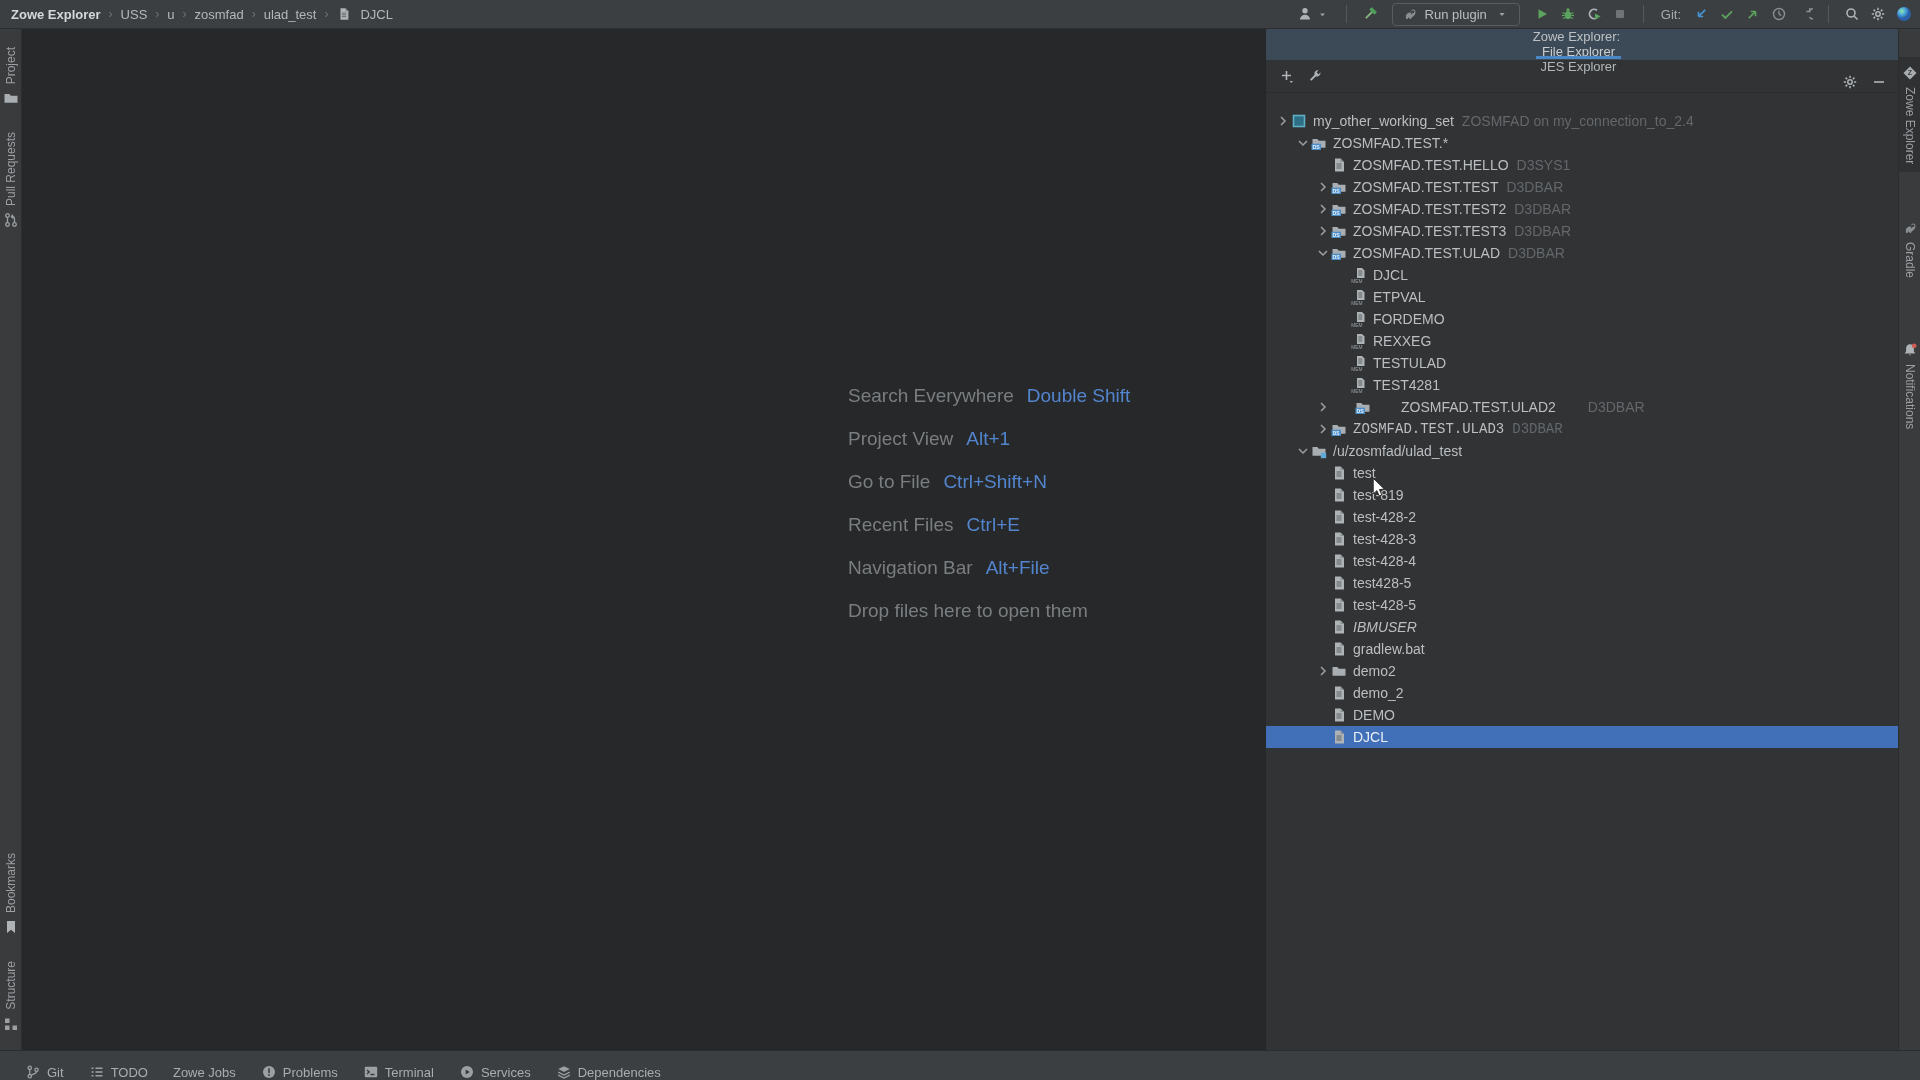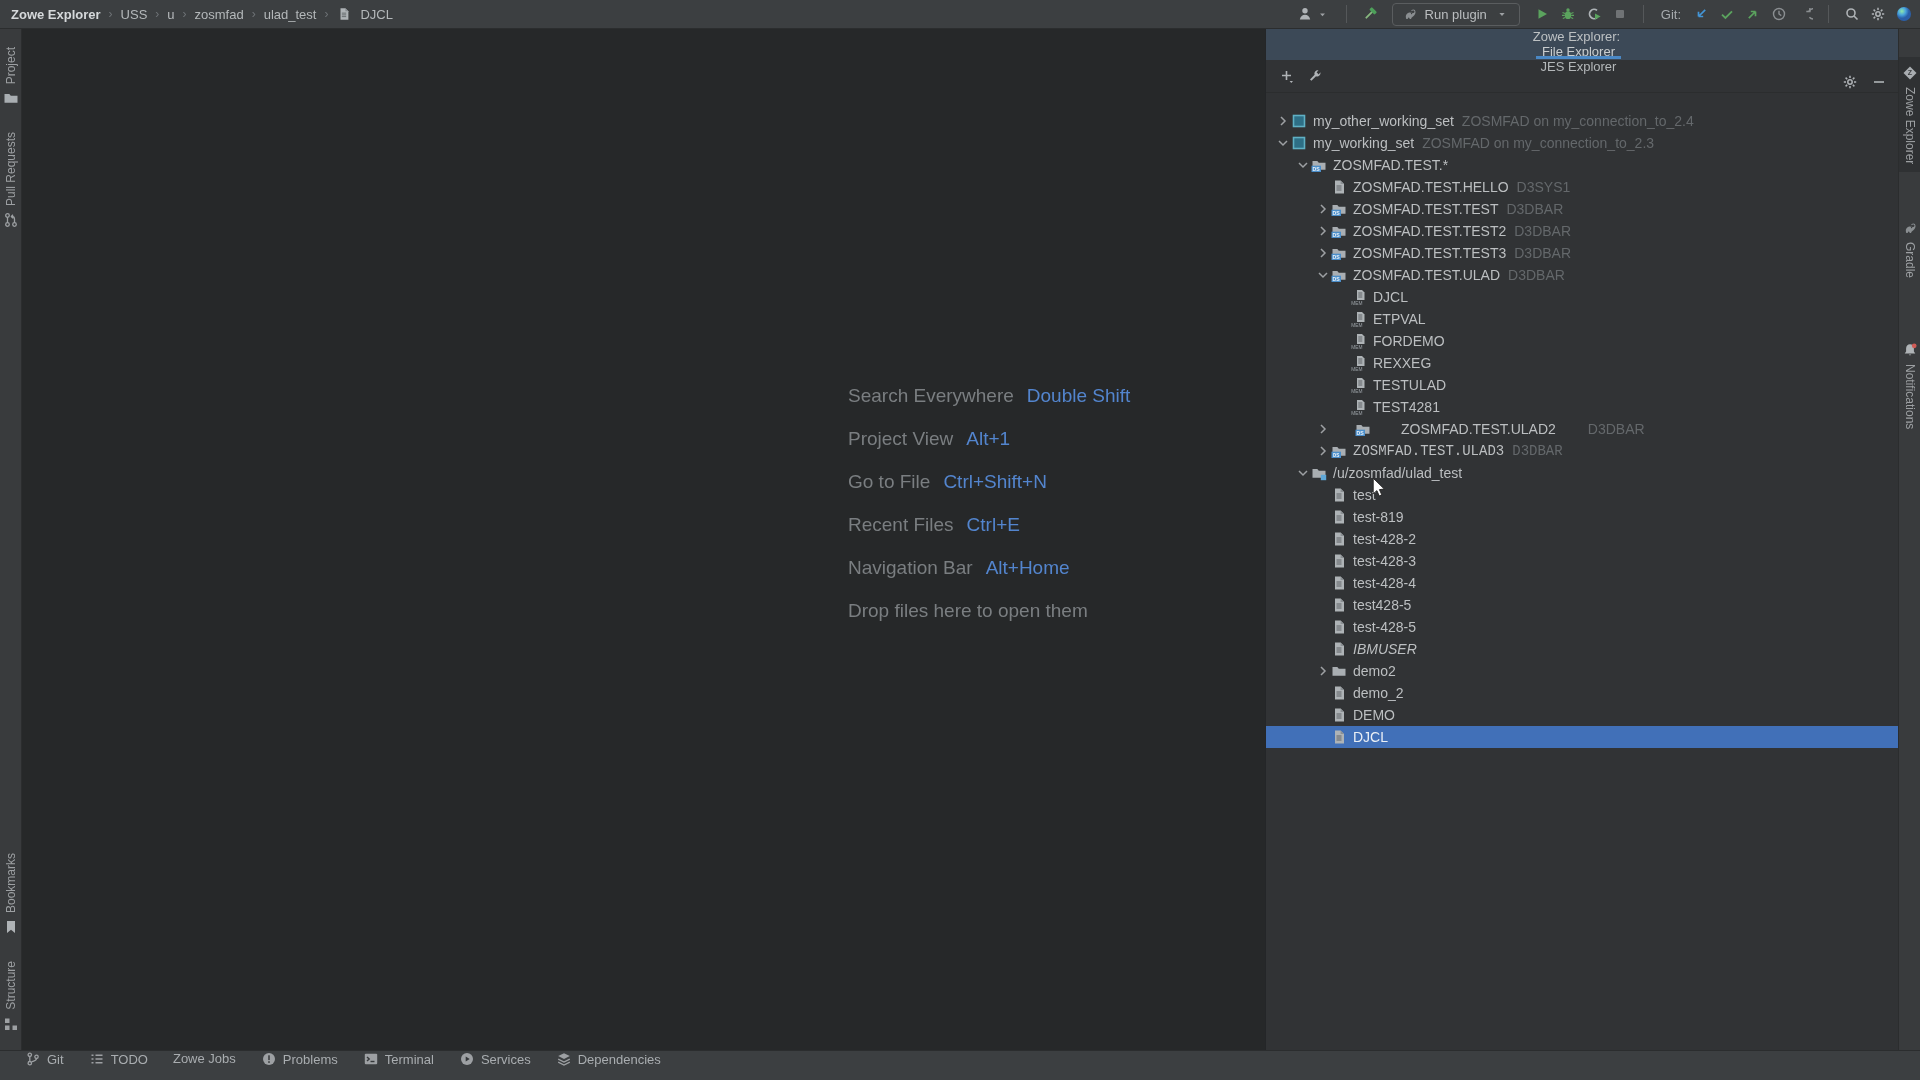--- a/index.html
+++ b/index.html
@@ -65,21 +65,21 @@
   .trow .chev { width:17px; height:16px; display:inline-flex; align-items:center; justify-content:center; flex:0 0 17px; }
   .trow .ic { margin-right:6px; }
   .trow .lbl { color:#BCBFC1; }
   .trow .sfx { color:#64686B; margin-left:8px; }
   .trow.sel { background:#4170B8; }
   .trow.sel .lbl { color:#EAEFF5; }
 
   
   .statusbar { position:absolute; left:0; top:1050px; width:1920px; height:30px;
     background:#3C3F41; border-top:1px solid #2B2D2E;
-    display:flex; align-items:flex-start; gap:25px; padding-left:25px; color:#A9ADB0; }
+    display:flex; align-items:flex-end; gap:25px; padding-left:25px; color:#A9ADB0; }
   .sb-item { display:flex; align-items:center; gap:6px; }
 
   .cursor { position:absolute; left:1371px; top:477px; pointer-events:none; }
 </style>
 </head>
 <body>
 
 <div class="topbar">
   <div class="breadcrumb" id="breadcrumb">
       <span class="crumb first">Zowe Explorer</span>
@@ -338,21 +338,21 @@
       <div class="hint-row">
         <span class="hint-label">Go to File</span>
         <span class="hint-key">Ctrl+Shift+N</span>
       </div>
       <div class="hint-row">
         <span class="hint-label">Recent Files</span>
         <span class="hint-key">Ctrl+E</span>
       </div>
       <div class="hint-row">
         <span class="hint-label">Navigation Bar</span>
-        <span class="hint-key">Alt+Home</span>
+        <span class="hint-key">Alt+File</span>
       </div>
       <div class="hint-row">
         <span class="hint-label">Drop files here to open them</span>
       </div>
     </div>
 </div>
 
 <div class="panel">
   <div class="panel-header">
     <span class="panel-title">Zowe Explorer:</span>
@@ -395,34 +395,20 @@
           </svg>
         </span>
         <span class="ic">
           <svg width="16" height="16" viewBox="0 0 16 16">
             <rect x="2.5" y="2.5" width="11" height="11" fill="#2E6F86" stroke="#5FB0C4" stroke-width="1.6"></rect>
           </svg>
         </span>
         <span class="lbl">my_other_working_set</span>
         <span class="sfx">ZOSMFAD on my_connection_to_2.4</span>
       </div>
-      <div class="trow" style="padding-left: 8px;">
-        <span class="chev">
-          <svg width="16" height="16" viewBox="0 0 16 16">
-            <path d="M4 6l4 4 4-4" fill="none" stroke="#9DA0A3" stroke-width="1.5"></path>
-          </svg>
-        </span>
-        <span class="ic">
-          <svg width="16" height="16" viewBox="0 0 16 16">
-            <rect x="2.5" y="2.5" width="11" height="11" fill="#2E6F86" stroke="#5FB0C4" stroke-width="1.6"></rect>
-          </svg>
-        </span>
-        <span class="lbl">my_working_set</span>
-        <span class="sfx">ZOSMFAD on my_connection_to_2.3</span>
-      </div>
       <div class="trow" style="padding-left: 28px;">
         <span class="chev">
           <svg width="16" height="16" viewBox="0 0 16 16">
             <path d="M4 6l4 4 4-4" fill="none" stroke="#9DA0A3" stroke-width="1.5"></path>
           </svg>
         </span>
         <span class="ic">
           <svg width="16" height="16" viewBox="0 0 16 16">
             <path d="M1.5 12.8V3.9h4.8l1.5 1.8h6.7v7.1z" fill="#A9AEB2"></path>
             <rect x="0.5" y="8.7" width="9.5" height="6.3" fill="#4B8ECA"></rect>
@@ -699,20 +685,31 @@
       <div class="trow" style="padding-left: 48px; font-style: italic;">
         <span class="chev"></span>
         <span class="ic">
           <svg width="16" height="16" viewBox="0 0 16 16">
             <path d="M4 1.5h5.6L13 4.9v9.6H4z" fill="#AEB3B6"></path>
             <path d="M9.6 1.5L13 4.9H9.6z" fill="#8A8F93"></path>
             <path d="M5.5 7h5M5.5 9h5M5.5 11h5" stroke="#5E6366" stroke-width="1"></path>
           </svg>
         </span>
         <span class="lbl">IBMUSER</span>
+      </div>
+      <div class="trow" style="padding-left: 48px;">
+        <span class="chev"></span>
+        <span class="ic">
+          <svg width="16" height="16" viewBox="0 0 16 16">
+            <path d="M4 1.5h5.6L13 4.9v9.6H4z" fill="#AEB3B6"></path>
+            <path d="M9.6 1.5L13 4.9H9.6z" fill="#8A8F93"></path>
+            <path d="M5.5 7h5M5.5 9h5M5.5 11h5" stroke="#5E6366" stroke-width="1"></path>
+          </svg>
+        </span>
+        <span class="lbl">gradlew.bat</span>
       </div>
       <div class="trow" style="padding-left: 48px;">
         <span class="chev">
           <svg width="16" height="16" viewBox="0 0 16 16">
             <path d="M6 4l4 4-4 4" fill="none" stroke="#9DA0A3" stroke-width="1.5"></path>
           </svg>
         </span>
         <span class="ic">
           <svg width="16" height="16" viewBox="0 0 16 16">
             <path d="M1.5 12.8V3.9h4.8l1.5 1.8h6.7v7.1z" fill="#A9AEB2"></path>

